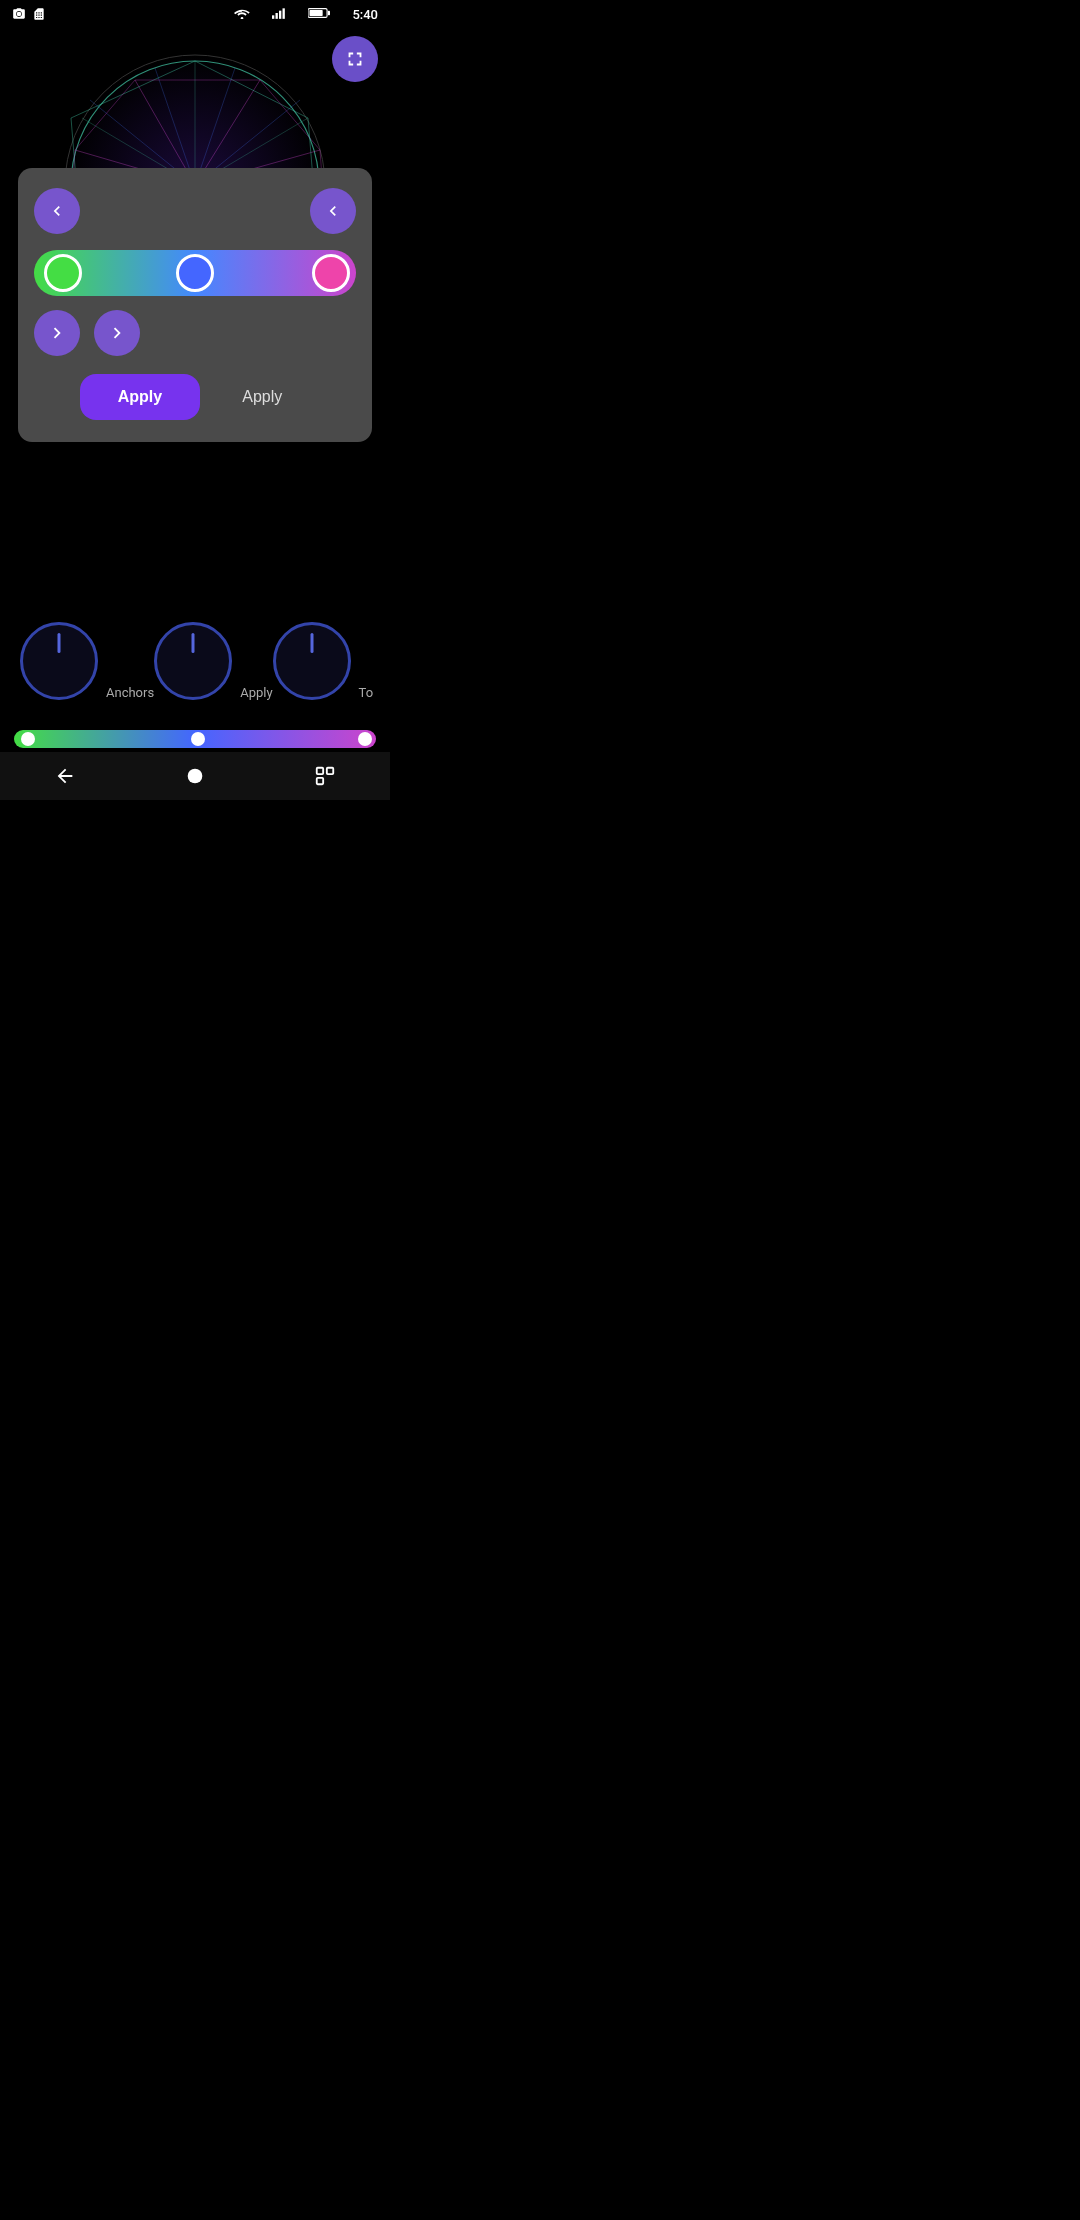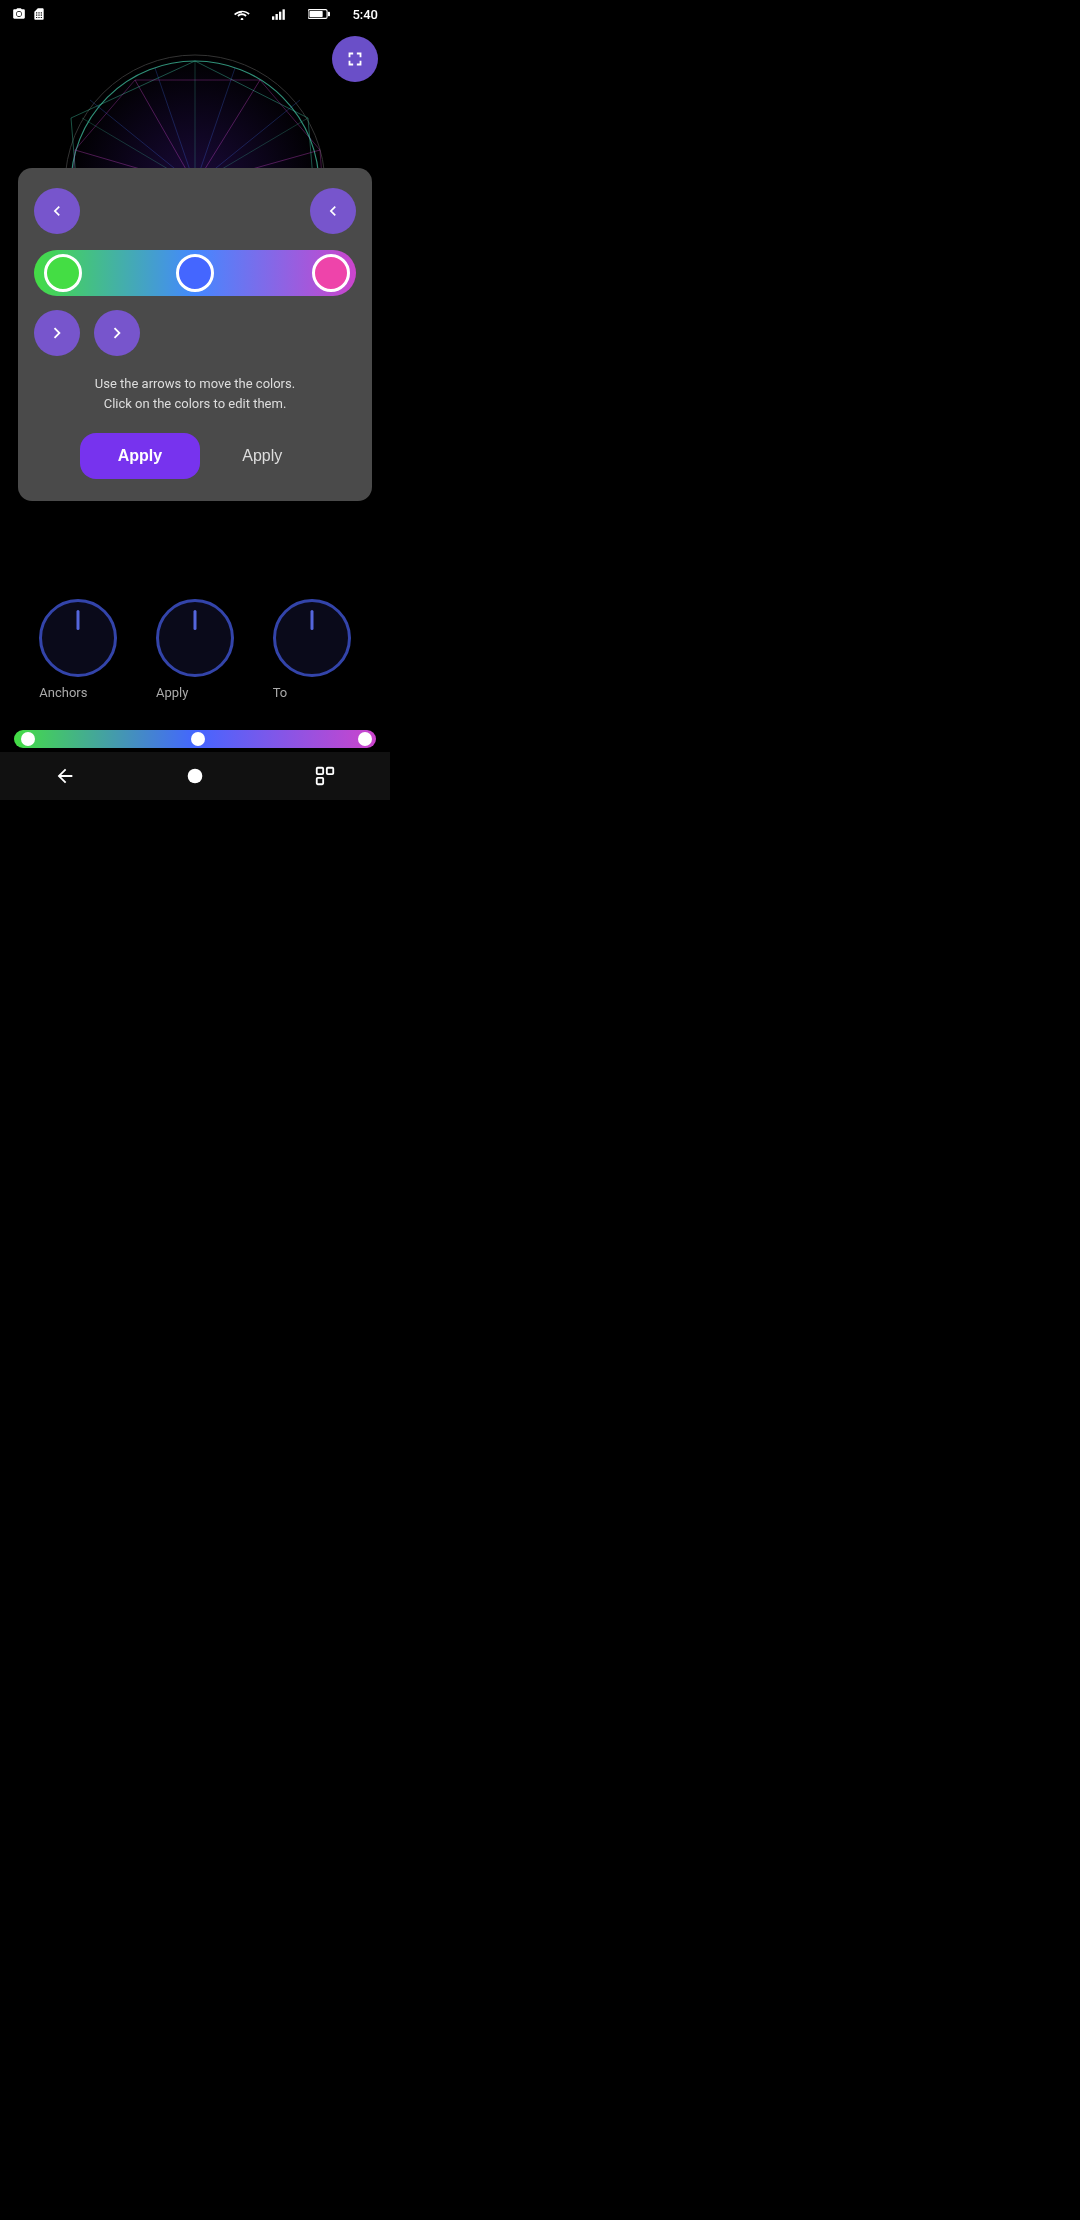--- a/index.html
+++ b/index.html
@@ -22,21 +22,21 @@
       display: flex;
       align-items: center;
       justify-content: space-between;
       padding: 4px 12px;
       z-index: 100;
     }
     .status-bar-left {
       display: flex; gap: 6px; align-items: center;
     }
     .status-bar-right {
-      display: flex; gap: 22px; align-items: center;
+      display: flex; gap: 22px; align-items: flex-start;
       font-size: 11px; color: #fff;
     }
 
     
     .viz-area {
       position: absolute;
       top: 0; left: 0; right: 0;
       height: 340px;
       display: flex;
       align-items: center;
@@ -204,22 +204,22 @@
       bottom: 100px;
       left: 0; right: 0;
       display: flex;
       justify-content: space-around;
       align-items: center;
       padding: 0 20px;
     }
 
     .knob-item {
       display: flex;
-      flex-direction: column;
-      align-items: flex-start;
+      flex-direction: row;
+      align-items: flex-end;
       gap: 8px;
     }
 
     .knob {
       width: 78px;
       height: 78px;
       border-radius: 50%;
       border: 3px solid #3344aa;
       background: #0a0a1a;
       display: flex;
@@ -420,24 +420,20 @@
           <path d="M8.59 16.59L13.17 12 8.59 7.41 10 6l6 6-6 6z"></path>
         </svg>
     </button>
     <button class="arrow-btn">
       <svg viewBox="0 0 24 24">
           <path d="M8.59 16.59L13.17 12 8.59 7.41 10 6l6 6-6 6z"></path>
         </svg>
     </button>
   </div>
 
-  <div class="instruction-text">
-    <div>Use the arrows to move the colors.</div>
-    <div>Click on the colors to edit them.</div>
-  </div>
 
   <div class="modal-buttons">
     <button class="apply-btn">Apply</button>
     <button class="cancel-btn">Apply</button>
   </div>
 </div>
 
 <div class="bottom-controls">
   <div class="knob-item">
     <div class="knob">

